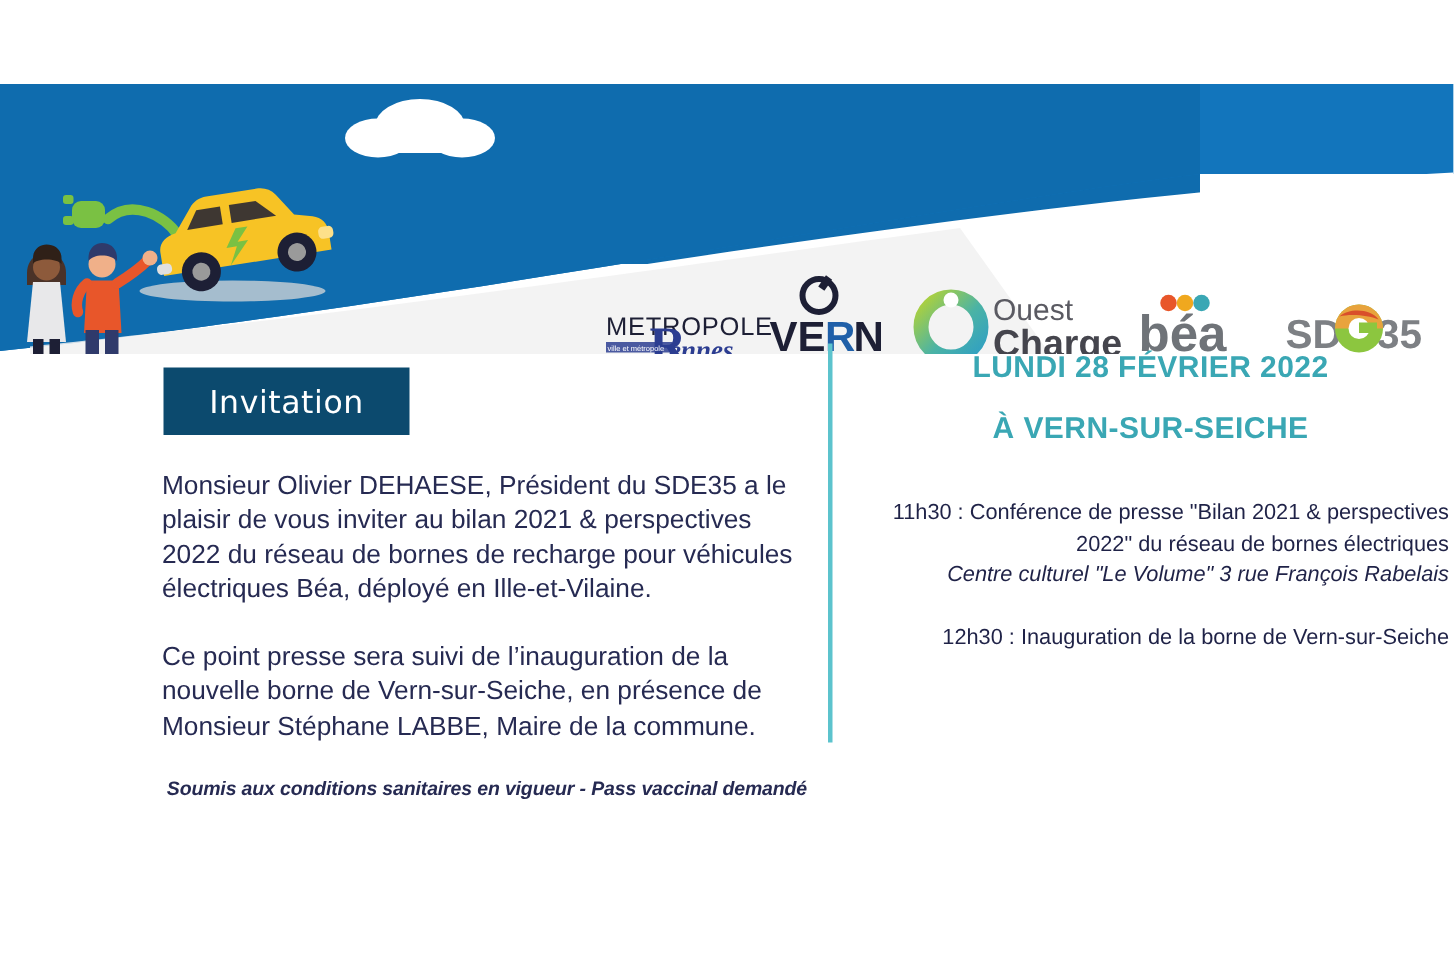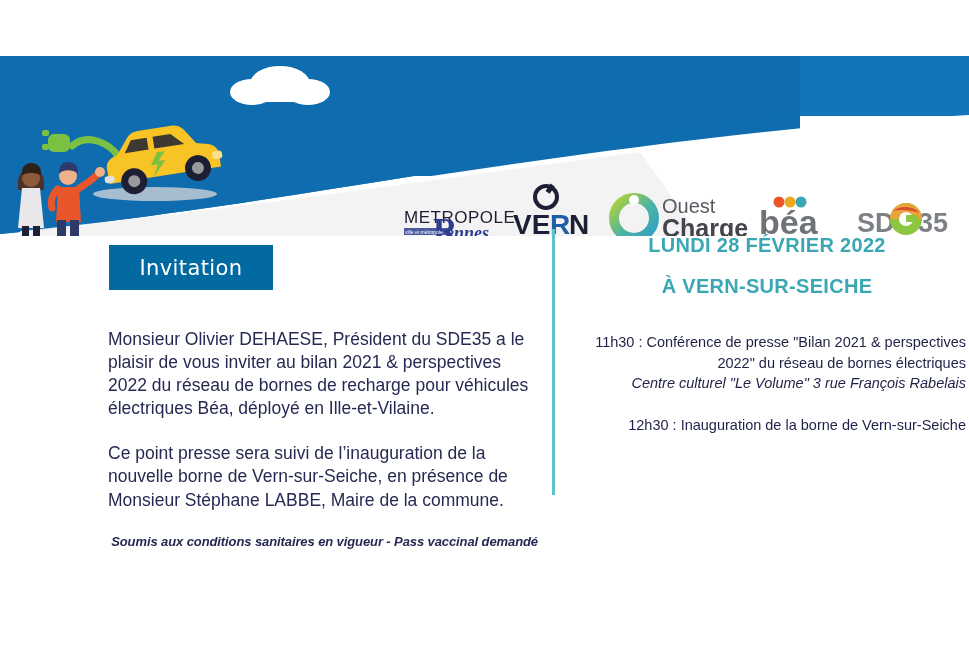--- a/index.html
+++ b/index.html
@@ -30,37 +30,37 @@
     display: block;
   }
 
   
   #invitation-badge {
     position: absolute;
     left: 109px;
     top: 245px;
     width: 164px;
     height: 45px;
-    background: #0369a1;
+    background: #0c4a6e;
     display: flex;
     align-items: center;
     justify-content: center;
   }
   #invitation-badge .label {
     color: #ffffff;
     font-size: 21px;
     letter-spacing: 0.4px;
     font-family: "DejaVu Sans", sans-serif;
   }
 
   
   #left-col {
     position: absolute;
     left: 108px;
-    top: 328px;
+    top: 312px;
     width: 430px;
   }
   .body-para {
     font-size: 17.5px;
     line-height: 1.32;
     color: #262a52;
     margin: 0 0 22px 0;
     font-family: "Liberation Sans", sans-serif;
   }
   #legal-note {

